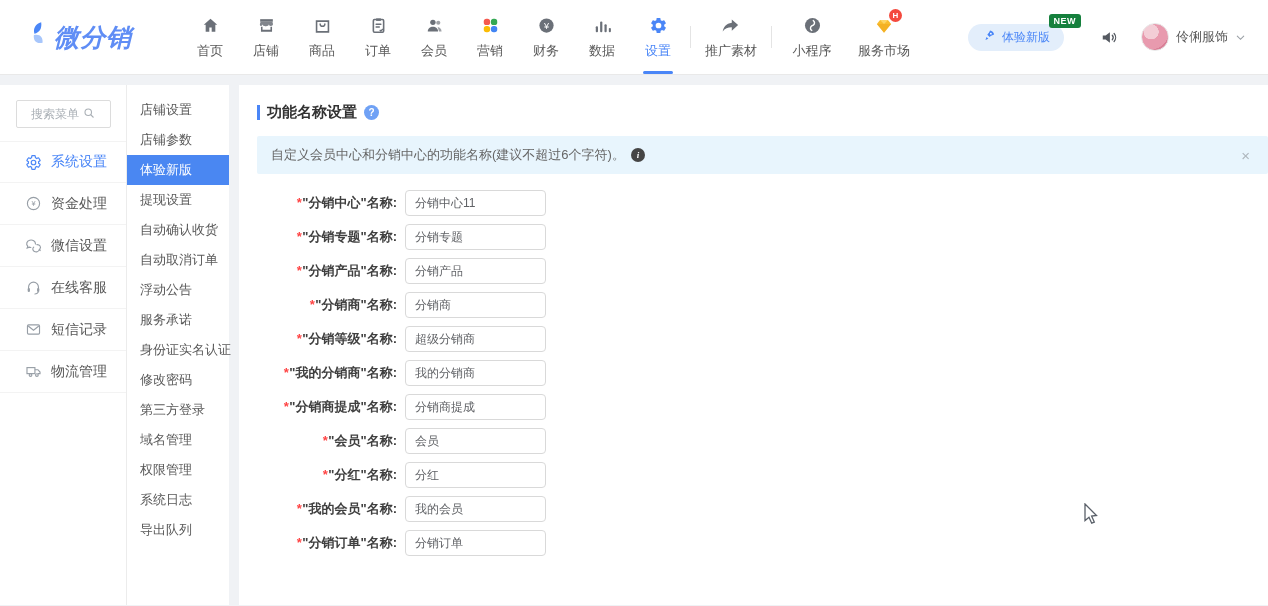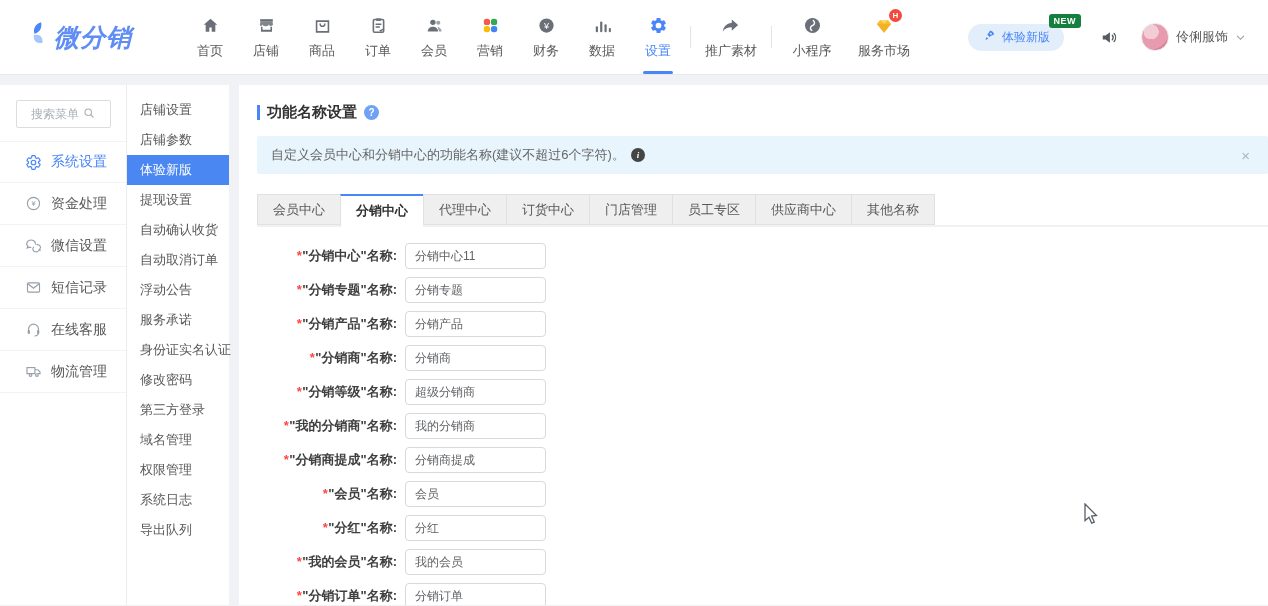--- a/index.html
+++ b/index.html
@@ -270,36 +270,36 @@
           <svg width="17" height="17" viewBox="0 0 24 24">
               <path d="M14.8 9.8A6.2 5.3 0 103.9 13l-.8 2.6 2.8-1.3a7 7 0 002.4.6" fill="none" stroke="currentColor" stroke-width="1.6" stroke-linecap="round"></path>
               <path d="M12.3 14.2a4.6 4 0 107.7 4l1.2.6-.4-1.6a4.6 4 0 00-4-6.5" fill="none" stroke="currentColor" stroke-width="1.6" stroke-linecap="round"></path>
             </svg>
         </span>
         <span>微信设置</span>
       </li>
       <li class="side-item">
         <span class="sico">
           <svg width="17" height="17" viewBox="0 0 24 24">
-              <rect x="3.5" y="5.5" width="17" height="13" rx="1.5" fill="none" stroke="currentColor" stroke-width="1.6"></rect>
-              <path d="M4.5 7l7.5 6 7.5-6" fill="none" stroke="currentColor" stroke-width="1.6"></path>
-            </svg>
-        </span>
-        <span>短信记录</span>
-      </li>
-      <li class="side-item">
-        <span class="sico">
-          <svg width="17" height="17" viewBox="0 0 24 24">
               <path d="M5 14v-2.5a7 7 0 0114 0V14" fill="none" stroke="currentColor" stroke-width="1.6"></path>
               <rect x="3.8" y="12.8" width="3.2" height="5.6" rx="1.5" fill="currentColor"></rect>
               <rect x="17" y="12.8" width="3.2" height="5.6" rx="1.5" fill="currentColor"></rect>
               <path d="M18.6 18.8c-.9 1.6-2.5 2.4-4.6 2.4" fill="none" stroke="currentColor" stroke-width="1.6" stroke-linecap="round"></path>
             </svg>
         </span>
         <span>在线客服</span>
+      </li>
+      <li class="side-item">
+        <span class="sico">
+          <svg width="17" height="17" viewBox="0 0 24 24">
+              <rect x="3.5" y="5.5" width="17" height="13" rx="1.5" fill="none" stroke="currentColor" stroke-width="1.6"></rect>
+              <path d="M4.5 7l7.5 6 7.5-6" fill="none" stroke="currentColor" stroke-width="1.6"></path>
+            </svg>
+        </span>
+        <span>短信记录</span>
       </li>
       <li class="side-item">
         <span class="sico">
           <svg width="17" height="17" viewBox="0 0 24 24">
               <rect x="2.8" y="6.5" width="11.2" height="8.5" fill="none" stroke="currentColor" stroke-width="1.6"></rect>
               <path d="M14 9.5h4.2l3 3.2V15h-3.2" fill="none" stroke="currentColor" stroke-width="1.6"></path>
               <circle cx="7.8" cy="17" r="1.9" fill="none" stroke="currentColor" stroke-width="1.6"></circle>
               <circle cx="16.8" cy="17" r="1.9" fill="none" stroke="currentColor" stroke-width="1.6"></circle>
             </svg>
         </span>
@@ -334,30 +334,20 @@
       <span class="page-title">功能名称设置</span>
       <span class="help-icon">?</span>
     </div>
 
     <div class="banner">
       <span>自定义会员中心和分销中心的功能名称(建议不超过6个字符)。</span>
       <span class="info-icon">i</span>
       <span class="banner-close">×</span>
     </div>
 
-    <div class="tabs">
-      <div class="tab">会员中心</div>
-      <div class="tab active">分销中心</div>
-      <div class="tab">代理中心</div>
-      <div class="tab">订货中心</div>
-      <div class="tab">门店管理</div>
-      <div class="tab">员工专区</div>
-      <div class="tab">供应商中心</div>
-      <div class="tab">其他名称</div>
-    </div>
 
     <div class="form">
       <div class="form-row">
         <span class="form-label"><em class="req">*</em><span>"分销中心"名称:</span></span>
         <input class="form-input" value="分销中心11" style="">
       </div>
       <div class="form-row">
         <span class="form-label"><em class="req">*</em><span>"分销专题"名称:</span></span>
         <input class="form-input" value="分销专题" style="">
       </div>

